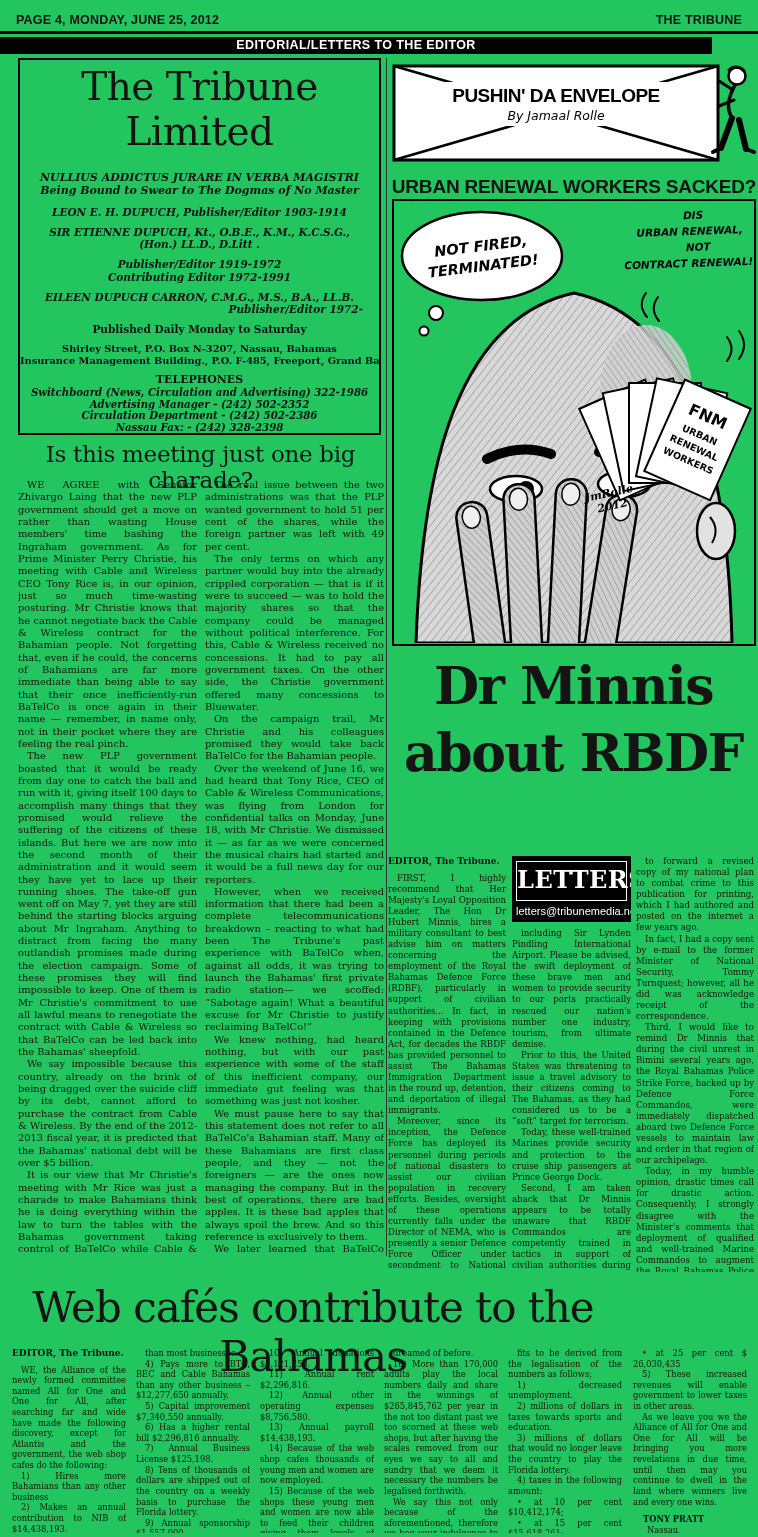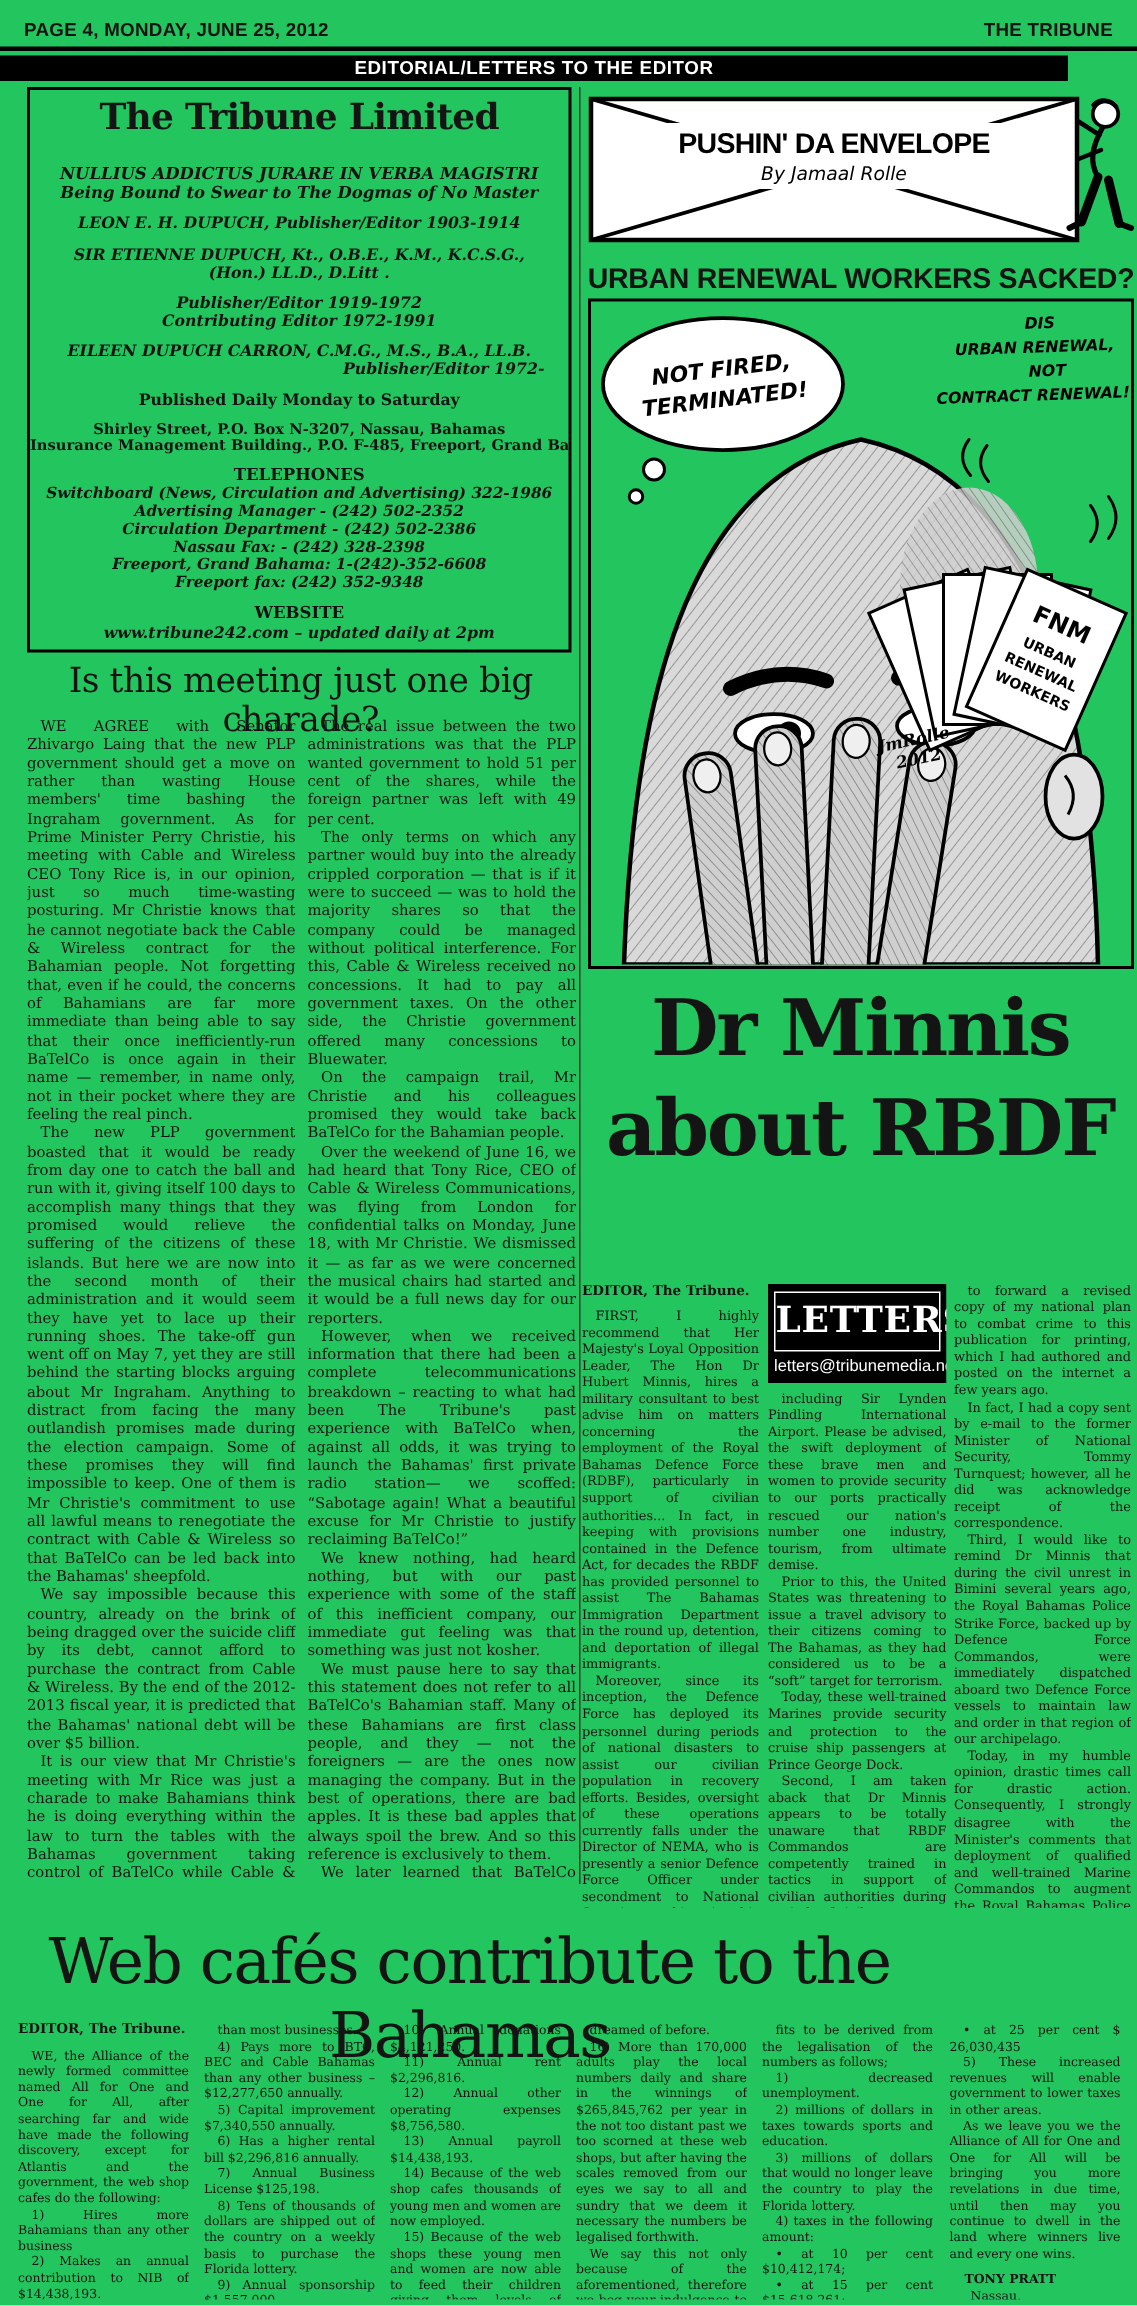--- a/index.html
+++ b/index.html
@@ -9,21 +9,21 @@
   
   .hdr-left  { position:absolute; top:13px; left:16px;  font:bold 12.5px "Liberation Sans",sans-serif; letter-spacing:.2px; }
   .hdr-right { position:absolute; top:13px; right:16px; font:bold 12.5px "Liberation Sans",sans-serif; letter-spacing:.2px; }
   .hdr-rule  { position:absolute; top:31px; left:0; width:758px; height:3px; background:#000; }
   .banner    { position:absolute; top:37px; left:0; width:712px; height:17px; background:#000; color:#fff;
                text-align:center; font:bold 12.5px "Liberation Sans",sans-serif; line-height:17px; letter-spacing:.4px; }
 
   
   .masthead { position:absolute; left:18px; top:58px; width:363px; height:377px; border:2px solid #000;
               box-sizing:border-box; text-align:center; overflow:hidden; line-height:1.16; }
-  .mh-title   { font-size:24px; font-weight:bold; letter-spacing:-.5px; margin-top:4px; }
+  .mh-title   { font-size:39px; font-weight:normal; letter-spacing:-.5px; margin-top:4px; }
   .mh-latin   { font-size:11px; font-weight:bold; font-style:italic; margin-top:18px; }
   .mh-eng     { font-size:11px; font-weight:bold; font-style:italic; }
   .mh-line    { font-size:10.5px; font-weight:bold; font-style:italic; }
   .mh-gap     { margin-top:8px; }
   .mh-plain   { font-size:10.5px; font-weight:bold; font-style:normal; }
   .mh-addr    { font-size:9.8px; font-weight:bold; white-space:nowrap; }
   .mh-head    { font-size:11px; font-weight:bold; }
   .mh-role-r  { text-align:right; padding-right:16px; }
 
   

